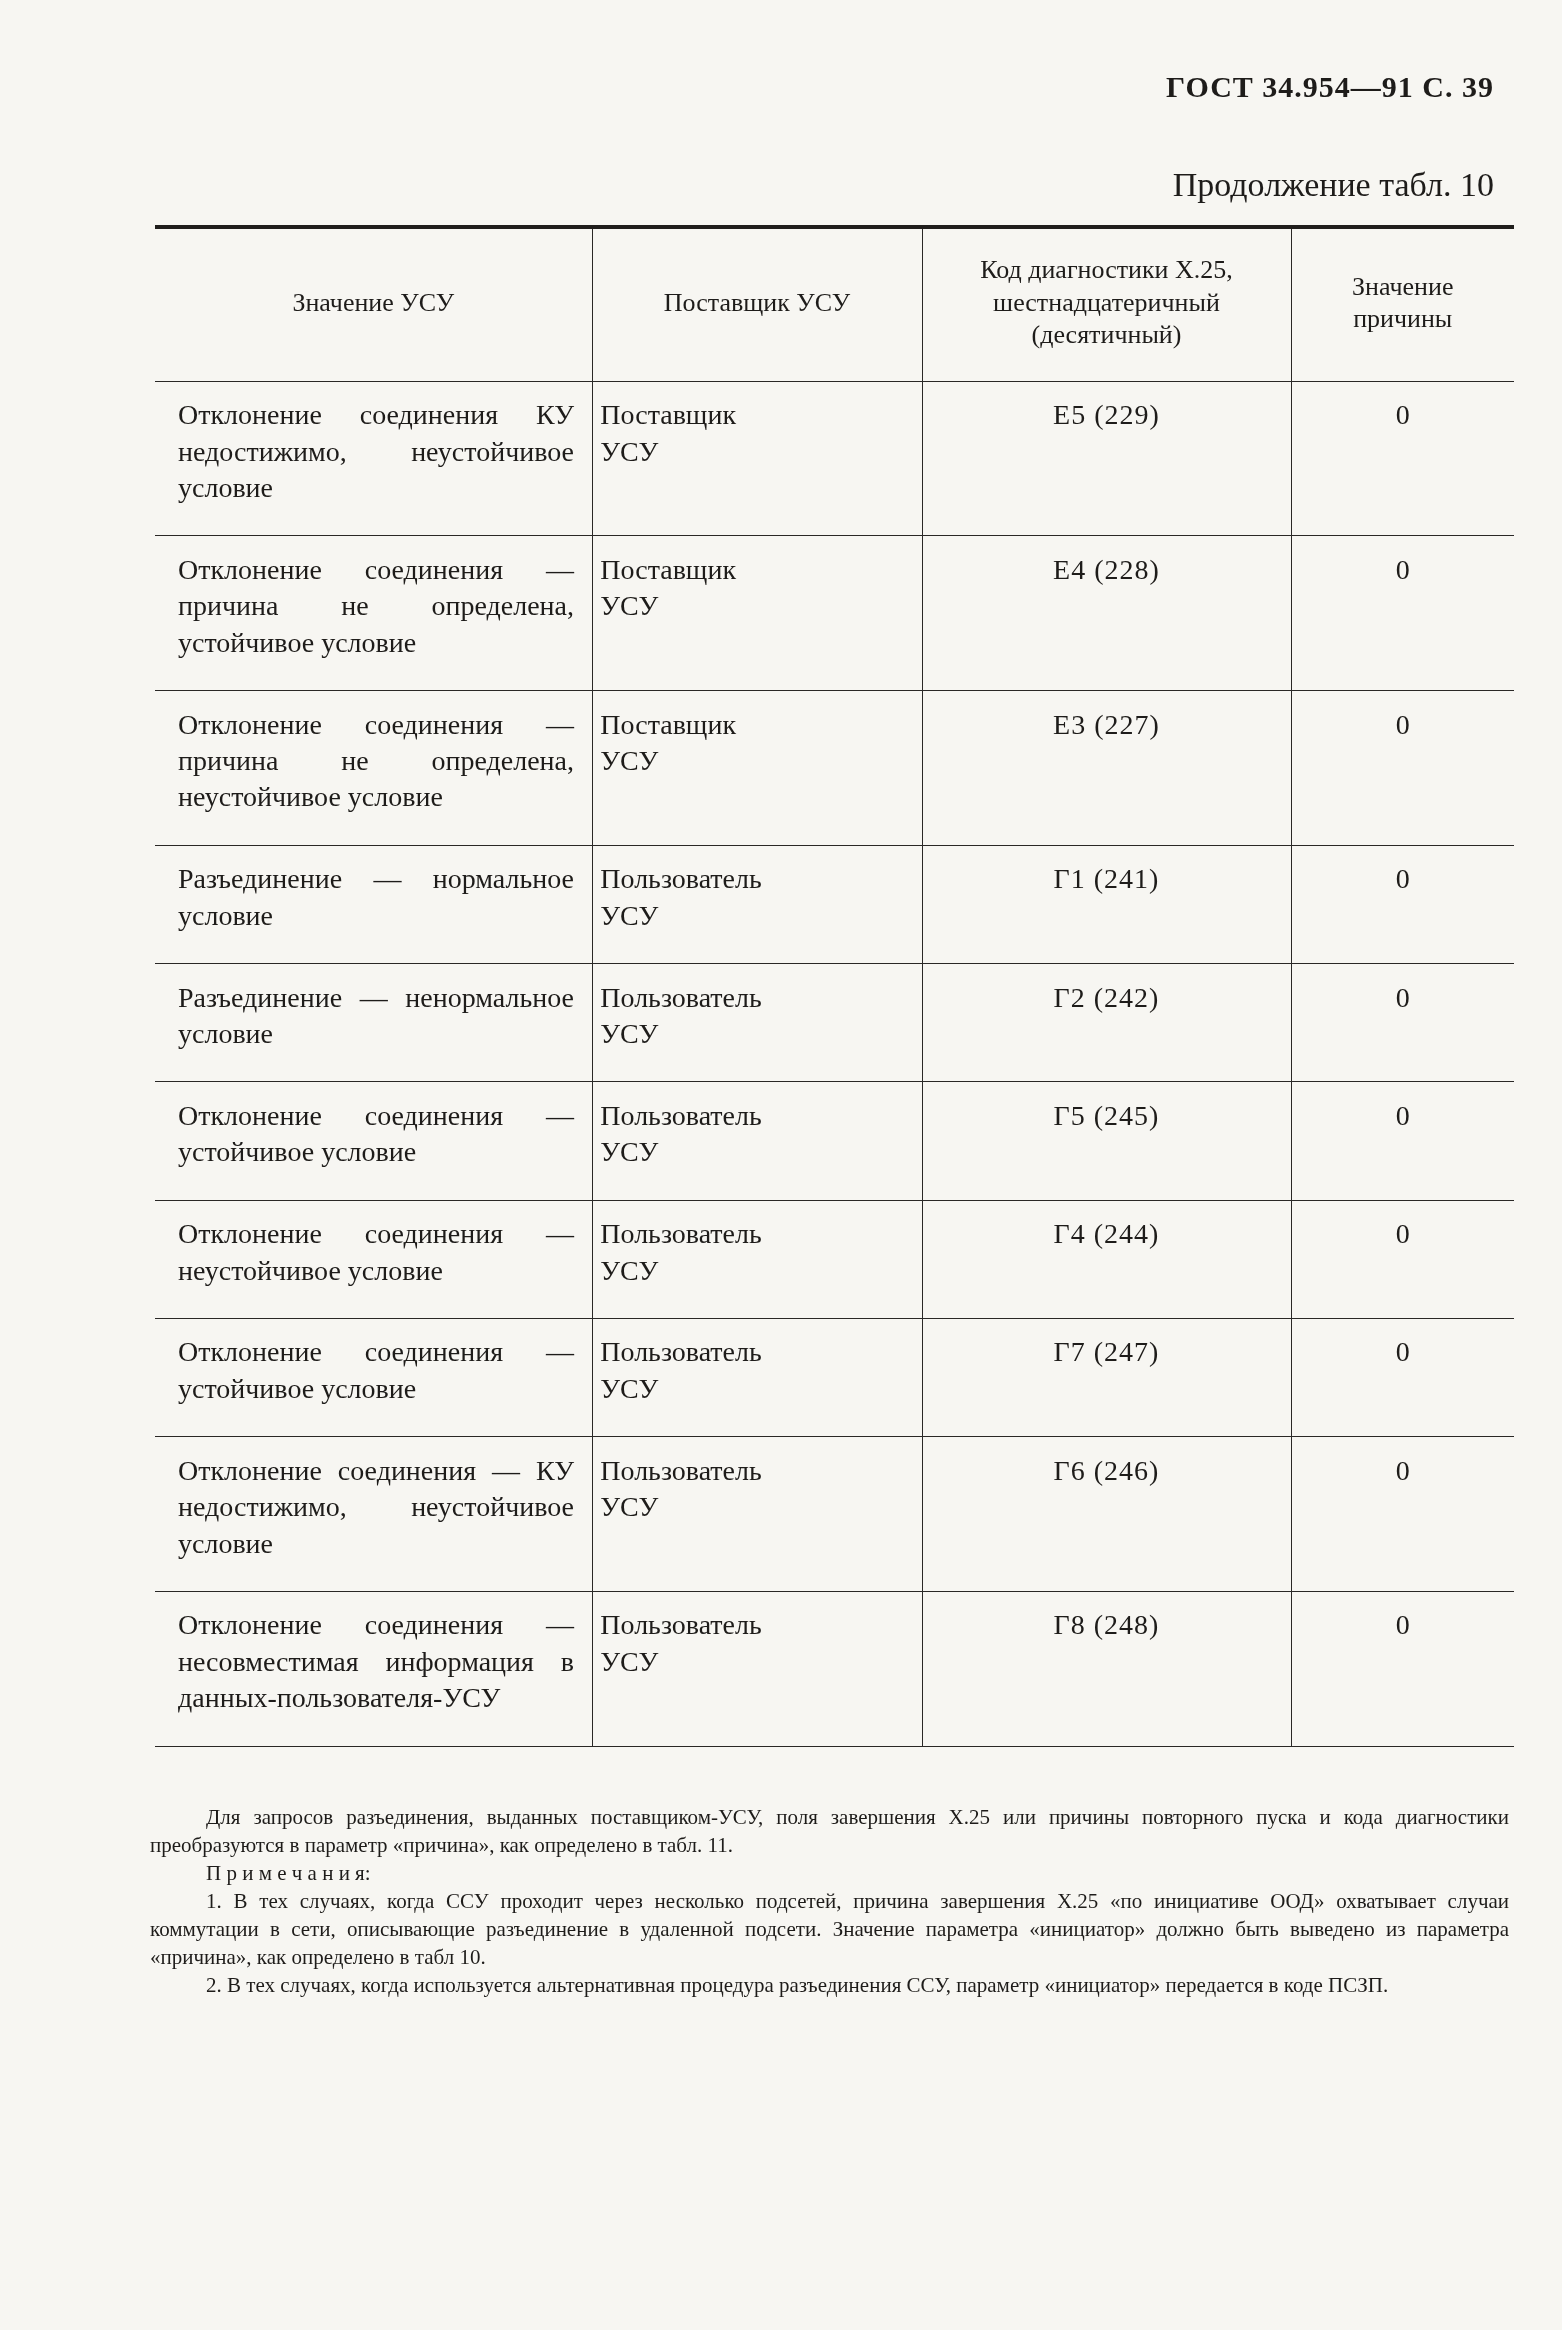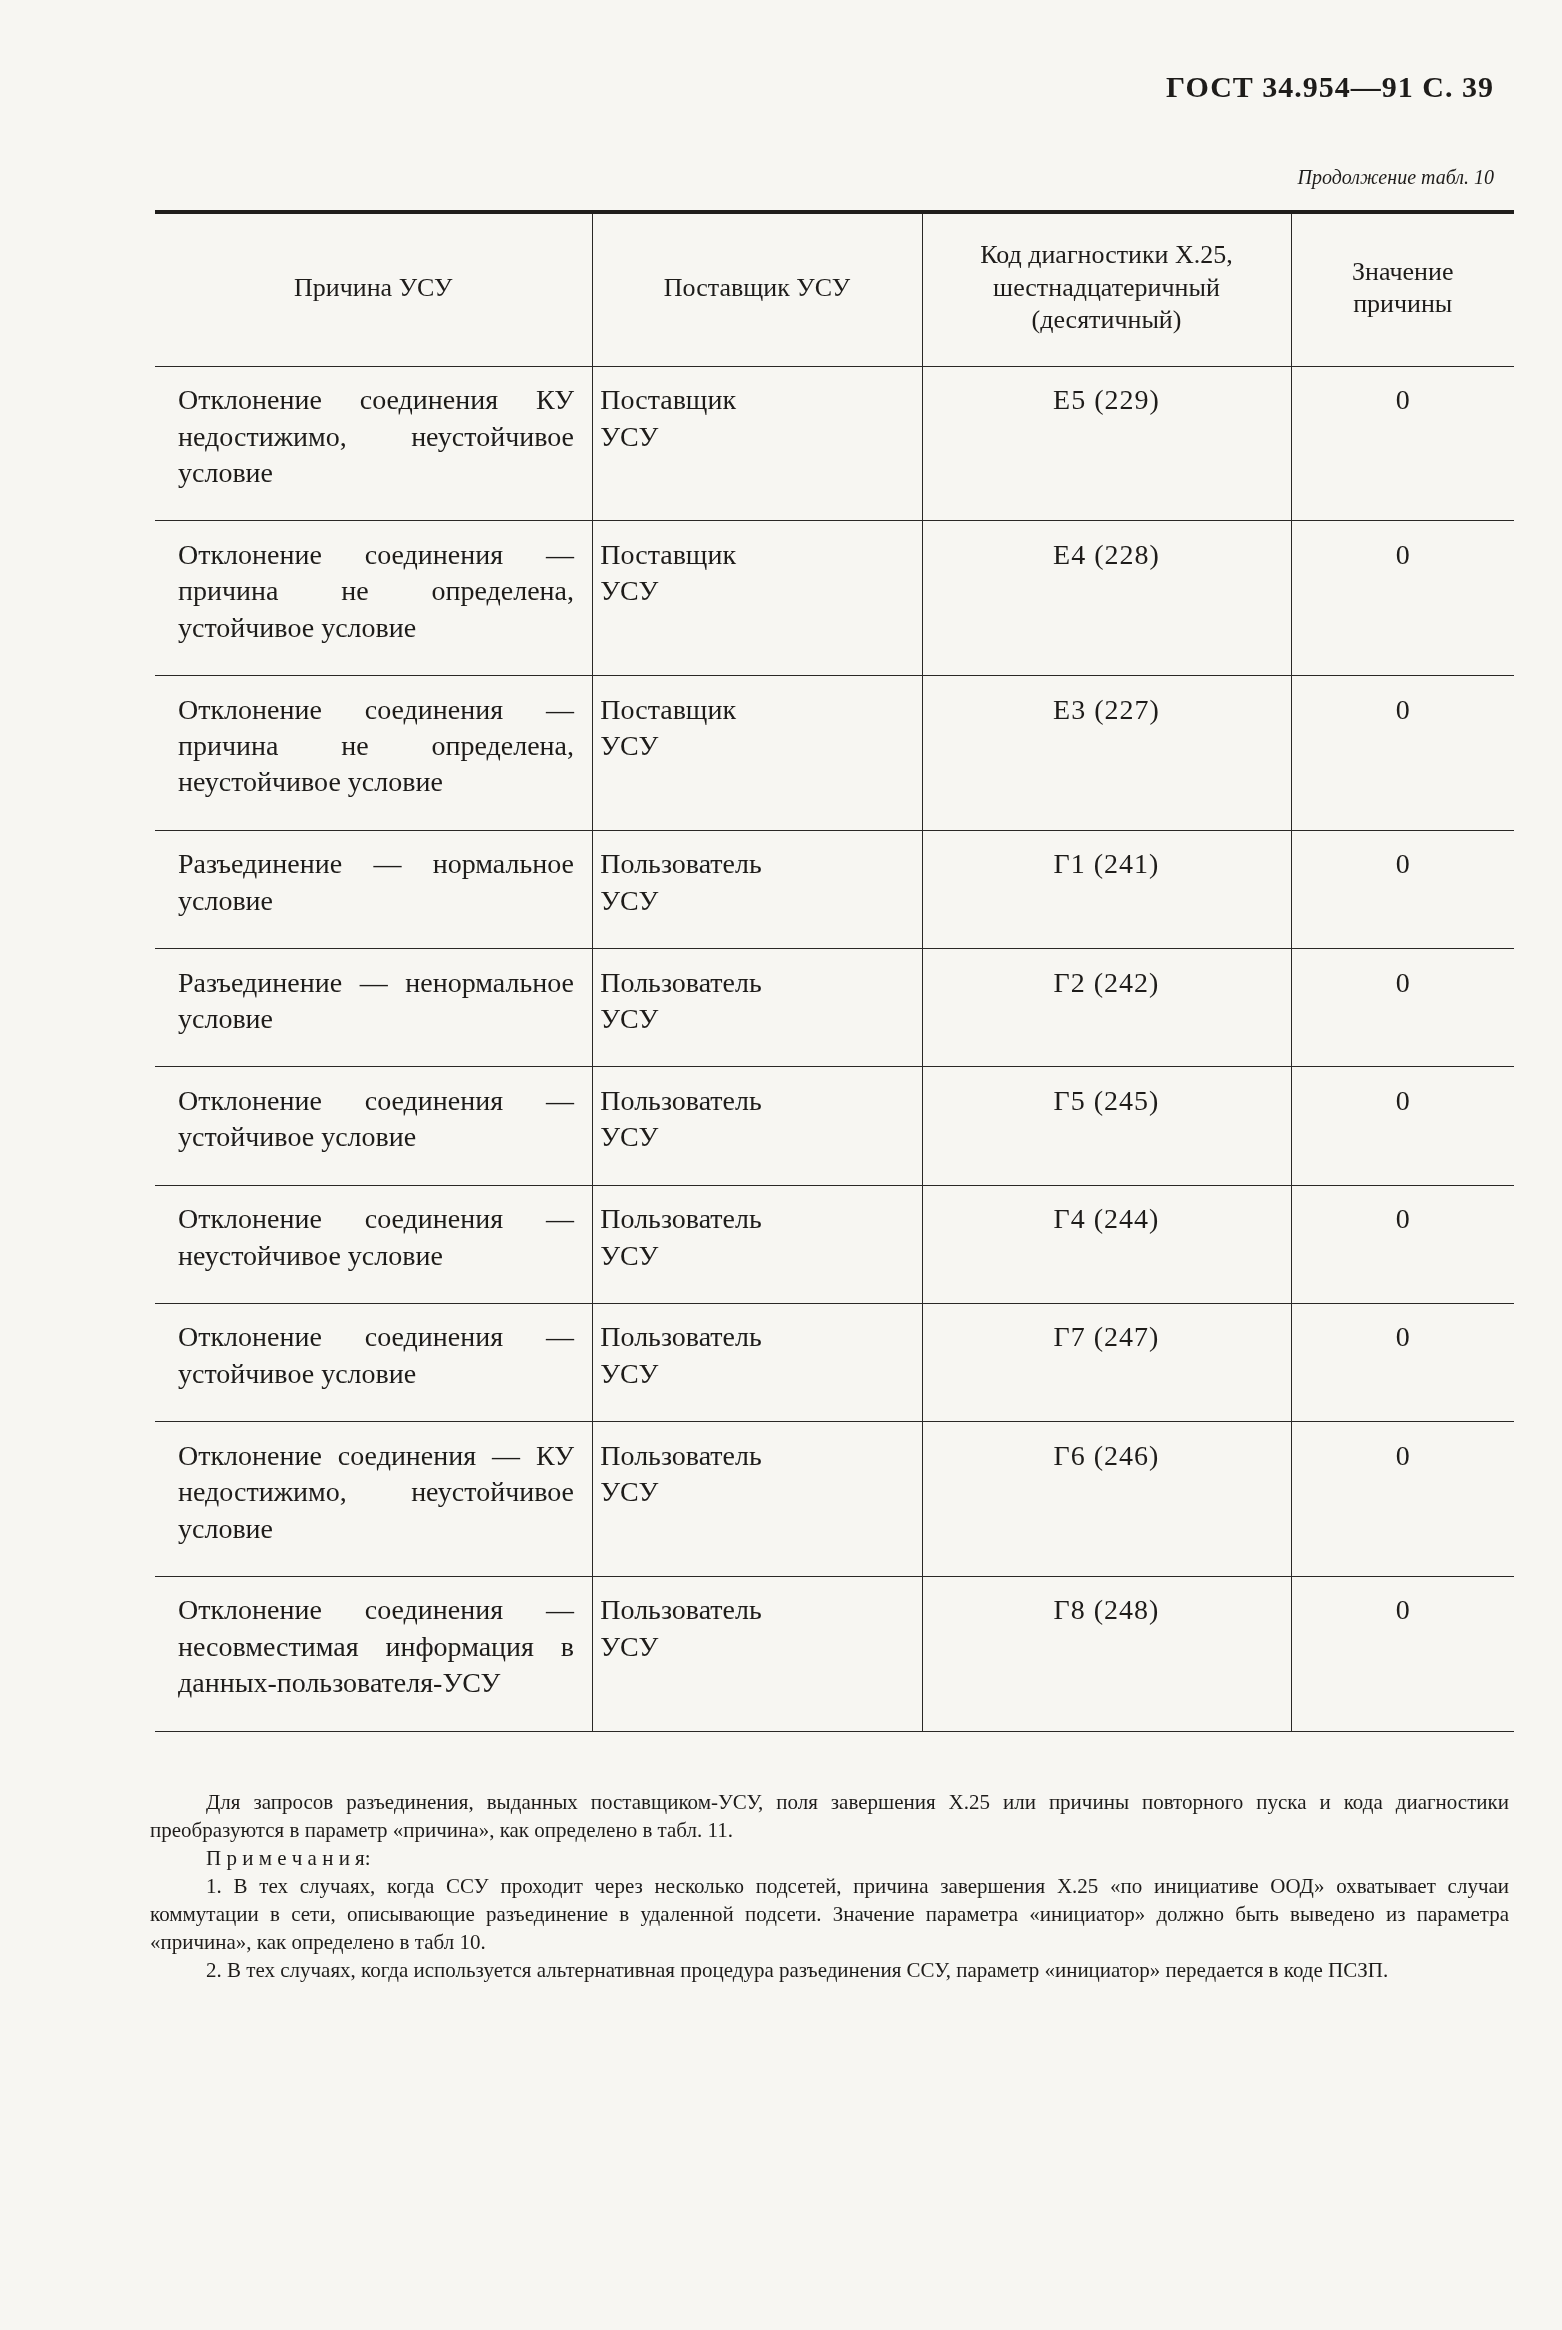--- a/index.html
+++ b/index.html
@@ -21,22 +21,21 @@
     padding: 70px 68px 0 0;
     text-align: right;
     font-size: 30px;
     font-weight: bold;
     letter-spacing: 1px;
   }
   .table-caption {
     margin-top: 62px;
     padding-right: 68px;
     text-align: right;
-    font-size: 20px;
-    font-style: italic;
+    font-size: 34px;
   }
   table.gost-table {
     margin: 21.3px 0 0 155px;
     width: 1359px;
     border-collapse: collapse;
     table-layout: fixed;
     border-top: 4.9px solid #201e1c;
     font-size: 28px;
     line-height: 1.3;
   }
@@ -98,21 +97,21 @@
 
   <table class="gost-table">
     <colgroup>
       <col style="width:437px">
       <col style="width:330px">
       <col style="width:369px">
       <col style="width:223px">
     </colgroup>
     <thead>
       <tr>
-        <th>Причина УСУ</th>
+        <th>Значение УСУ</th>
         <th>Поставщик УСУ</th>
         <th>Код диагностики Х.25,
 шестнадцатеричный
 (десятичный)</th>
         <th>Значение
 причины</th>
       </tr>
     </thead>
     <tbody>
       <tr>

